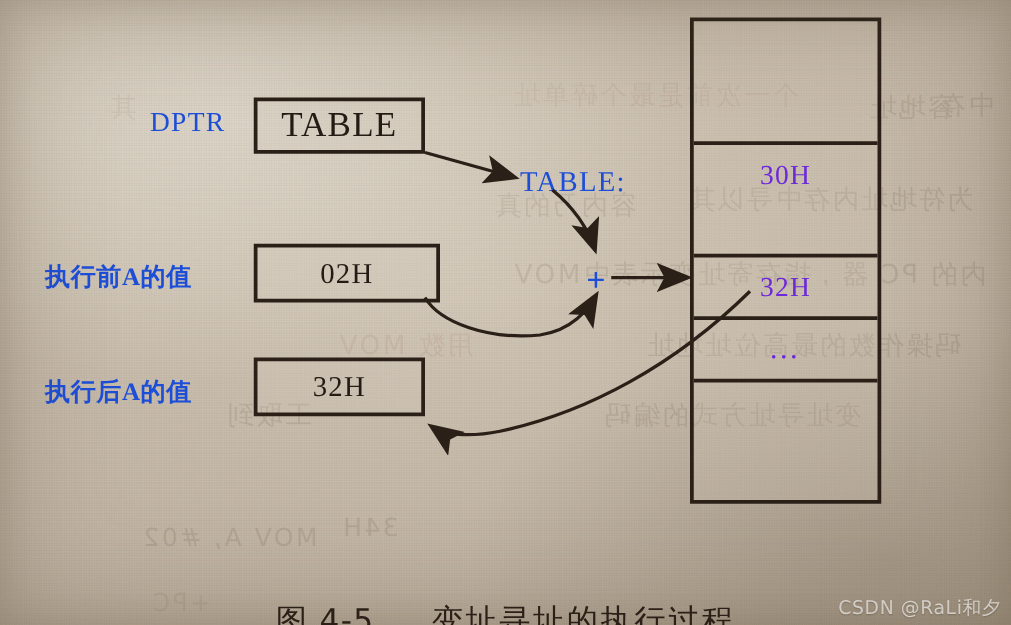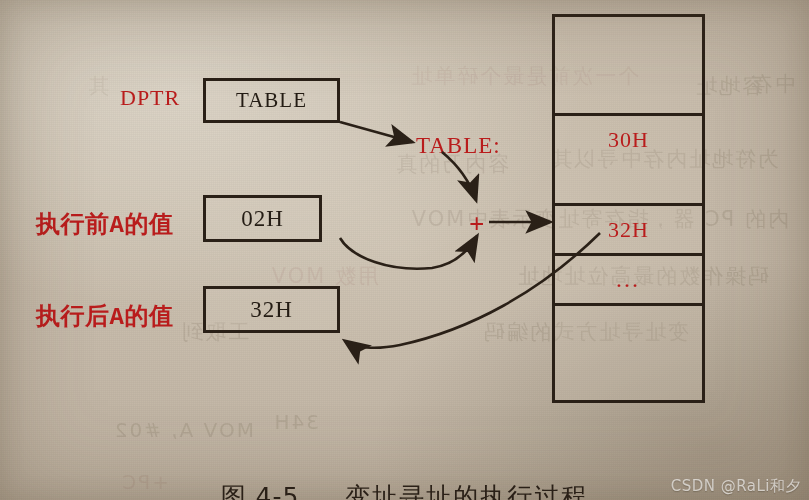--- a/index.html
+++ b/index.html
@@ -74,26 +74,26 @@
     background: rgba(214,204,190,0.22);
   }
   .ink-box .val {
     font-size: 23px;
     letter-spacing: 1px;
     color: #241c14;
   }
   .label {
     position: absolute;
     white-space: nowrap;
-    color: #b91c1c;
+    color: #1d4ed8;
   }
   .label-cjk {
-    font-family: Liberation Mono, monospace;
+    font-family: Liberation Serif, serif;
     font-weight: bold;
-    font-size: 24px;
+    font-size: 20px;
     letter-spacing: 0.5px;
   }
   .label-latin {
     font-family: "Liberation Serif", "DejaVu Serif", serif;
     font-size: 22px;
     letter-spacing: 1px;
   }
 
   
   #memory-table {
@@ -110,21 +110,21 @@
     position: absolute;
     left: 0;
     right: 0;
     display: flex;
     align-items: center;
     justify-content: center;
     box-sizing: border-box;
     font-family: "Liberation Serif", "DejaVu Serif", serif;
     font-size: 22px;
     letter-spacing: 1px;
-    color: #b91c1c;
+    color: #6d28d9;
   }
   .mem-cell + .mem-cell { border-top: 3px solid #2a2017; }
 
   
   #arrow-layer {
     position: absolute;
     inset: 0;
     pointer-events: none;
   }
 
@@ -176,30 +176,30 @@
       <div class="bleed" style="left: 555px; top: 418px; font-size: 20px;">MOV A, #02</div>
       <div class="bleed bleed-red" style="left: 640px; top: 470px; font-size: 20px;">+PC</div>
     </div>
 
   <div class="paper-shade"></div>
   <div class="paper-grain"></div>
 
   <div class="label label-latin" style="left:120px; top:85px;">DPTR</div>
 
   <div class="ink-box" id="dptr-box" style="left:203px; top:78px; width:137px; height:45px;">
-    <span class="val" style="font-size:21px;">TABLE</span>
+    <span class="val" style="font-size:28px;">TABLE</span>
   </div>
 
   <div class="label label-latin" style="left:416px; top:133px; font-size:23px;">TABLE:</div>
 
   <div class="label label-latin" style="left:469px; top:209px; font-size:27px; font-weight:bold;">+</div>
 
   <div class="label label-cjk" style="left:36px; top:208px;">执行前A的值</div>
 
-  <div class="ink-box" id="acc-before-box" style="left:203px; top:195px; width:119px; height:47px;">
+  <div class="ink-box" id="acc-before-box" style="left:203px; top:195px; width:149px; height:47px;">
     <span class="val">02H</span>
   </div>
 
   <div class="label label-cjk" style="left:36px; top:300px;">执行后A的值</div>
 
   <div class="ink-box" id="acc-after-box" style="left:203px; top:286px; width:137px; height:47px;">
     <span class="val">32H</span>
   </div>
 
   <div id="memory-table">

